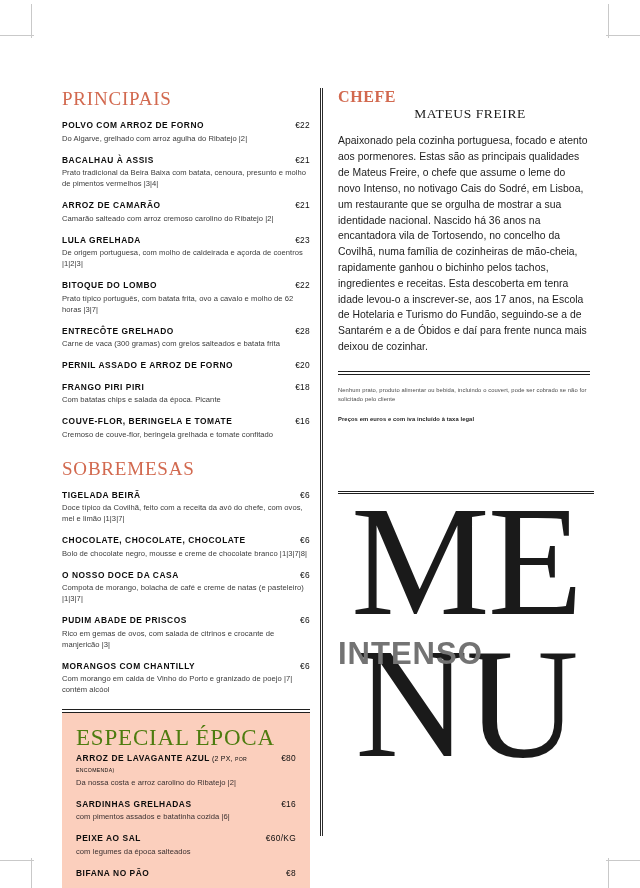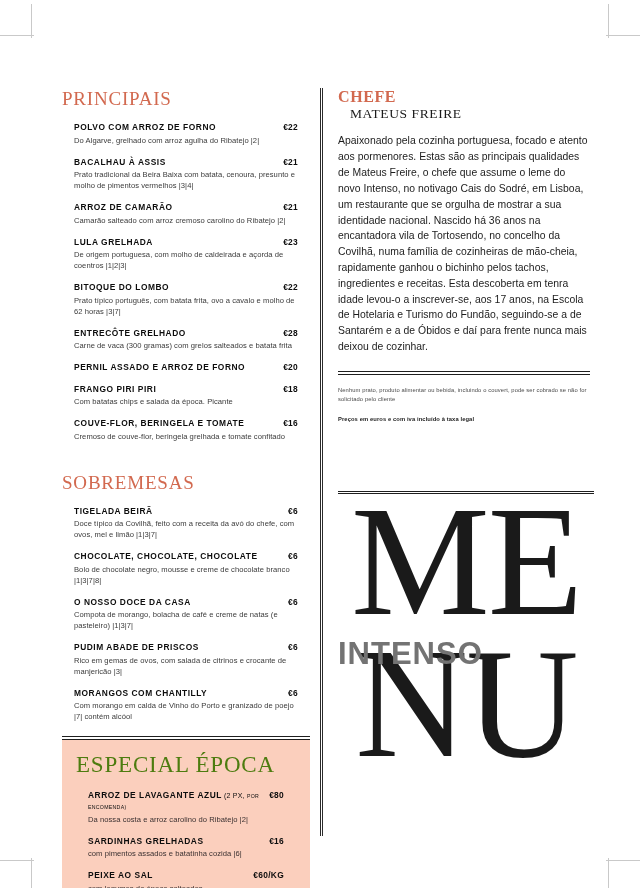--- a/index.html
+++ b/index.html
@@ -66,21 +66,21 @@
   .section-title {
     font-family: "Liberation Serif", serif;
     font-size: 19px;
     letter-spacing: 0.8px;
     color: #d2694f;
     margin: 0 0 10px 0;
     font-weight: 400;
   }
 
   
-  .menu-list { margin: 12px; padding: 0; }
+  .menu-list { margin: 0; padding: 0; }
   .menu-item { margin-bottom: 11px; }
   .menu-item:last-child { margin-bottom: 0; }
 
   .item-head {
     display: flex;
     align-items: baseline;
     justify-content: space-between;
     gap: 6px;
   }
   .item-name {
@@ -96,21 +96,21 @@
     font-weight: normal;
     letter-spacing: 0.2px;
     color: #0d0d0d;
   }
   .item-note .tiny {
     font-size: 5.2px;
     letter-spacing: 0.3px;
   }
   .item-price {
     font-size: 8.4px;
-    font-weight: bold;
+    font-weight: normal;
     letter-spacing: 0.3px;
     color: #0d0d0d;
     white-space: nowrap;
     flex-shrink: 0;
   }
   .item-desc {
     font-size: 7.6px;
     line-height: 1.45;
     color: #3a3a3a;
     margin-top: 2px;
@@ -151,20 +151,21 @@
     margin: 0;
     line-height: 1.1;
   }
   .chef-name {
     font-family: "Liberation Serif", serif;
     font-size: 13.5px;
     color: #1a1a1a;
     letter-spacing: 0.6px;
     margin: 1px 0 12px 12px;
     line-height: 1.1;
+    text-align: center;
   }
   .chef-bio {
     font-size: 10.4px;
     line-height: 1.52;
     color: #1c1c1c;
     margin: 0;
     letter-spacing: 0.02px;
   }
 
   .fineprint-rule {

